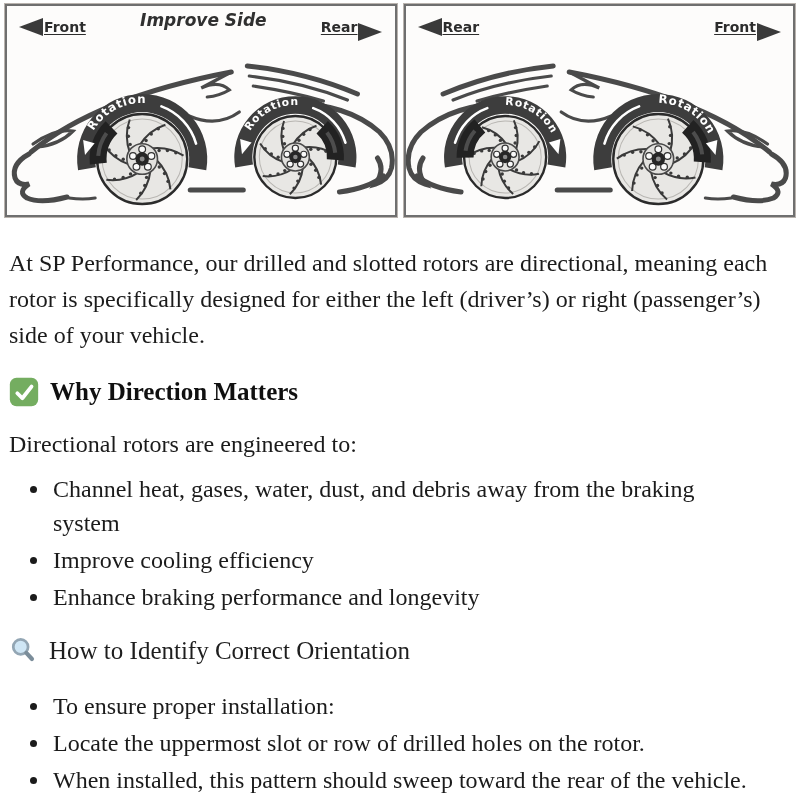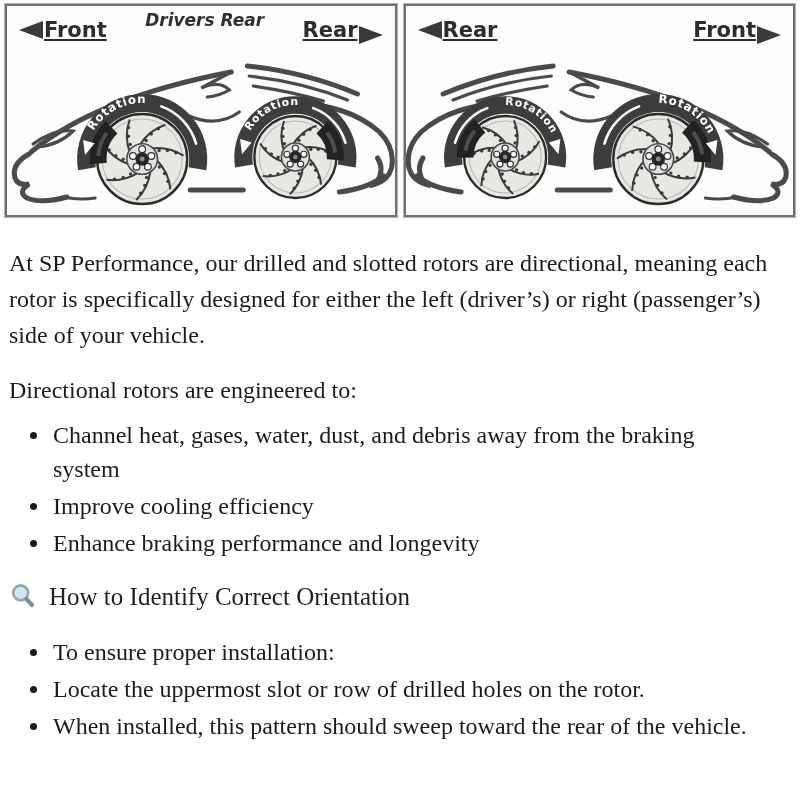--- a/index.html
+++ b/index.html
@@ -7,21 +7,21 @@
   .page { position:relative; width:800px; height:800px; background:#fff; overflow:hidden;
           font-family:"Liberation Serif", serif; color:#1b1b1b; }
 
   
   .diagram { display:flex; gap:7px; padding:4px 5px 0 5px; }
   .panel { position:relative; flex:1; height:213px; border:2px solid #6f6f6f;
            outline:1px solid #b9b3ae; background:#fdfcfb; overflow:hidden; }
   .panel-header { position:absolute; top:5px; left:0; right:0; display:flex;
                   justify-content:space-between; align-items:flex-start; padding:0 12px; z-index:2; }
   .dir { display:flex; align-items:center; margin-top:7px;
-         font-family:"DejaVu Sans", sans-serif; font-weight:bold; font-size:21px; color:#2c2c2c; }
+         font-family:"DejaVu Sans", sans-serif; font-weight:bold; font-size:14px; color:#2c2c2c; }
   .dir-label { text-decoration:underline; text-underline-offset:2px; }
   .tri { width:0; height:0; border-top:9px solid transparent; border-bottom:9px solid transparent; }
   .tri-left  { border-right:24px solid #3a3a3a; margin-right:1px; }
   .tri-right { border-left:24px solid #3a3a3a; margin-left:1px; transform:translateY(5px); }
   .panel-titles { text-align:center; line-height:1.08; }
   .panel-title { font-family:"DejaVu Sans", sans-serif; font-weight:bold; font-size:27px; color:#141414; }
   .panel-subtitle { font-family:"DejaVu Sans", sans-serif; font-weight:bold; font-style:italic;
                     font-size:17px; color:#303030; }
   .car-svg { position:absolute; left:0; top:0; width:100%; height:100%; }
   .sketch { fill:none; stroke:#4a4a4a; stroke-width:5; stroke-linecap:round; }
@@ -46,21 +46,21 @@
 
   <div class="diagram">
 
     <div class="panel">
       <div class="panel-header">
         <span class="dir">
           <span class="tri tri-left"></span>
           <span class="dir-label">Front</span>
         </span>
         <span class="panel-titles">
-          <div class="panel-subtitle">Drivers Rear</div>
+          <div class="panel-subtitle">Improve Side</div>
         </span>
         <span class="dir">
           <span class="dir-label">Rear</span>
           <span class="tri tri-right"></span>
         </span>
       </div>
       <svg class="car-svg" viewBox="0 0 387 209" preserveAspectRatio="none">
         <g>
           <path class="sketch" d="M 24 146 C 70 108 140 82 224 66"></path>
           <path class="sketch" d="M 22 148 Q 4 158 8 172 Q 11 180 22 178 Q 10 186 20 192 Q 34 198 60 191"></path>
@@ -293,20 +293,29 @@
             <polygon points="309.1,149.1 311.0,134.0 299.5,137.3" fill="#ffffff"></polygon>
           </g>
       </svg>
     </div>
   </div>
 
   <div class="article">
 
     <p class="intro">At SP Performance, our drilled and slotted rotors are directional, meaning each rotor is specifically designed for either the left (driver’s) or right (passenger’s) side of your vehicle.</p>
 
+    <div class="sec-heading">
+      <span class="emoji">
+        <svg width="30" height="30" viewBox="0 0 36 36">
+          <rect x="1" y="1" width="34" height="34" rx="8" fill="#74ad60"></rect>
+          <path d="M10 19.5 L16 25.5 L27 11.5" fill="none" stroke="#ffffff" stroke-width="4.6" stroke-linecap="round" stroke-linejoin="round"></path>
+        </svg>
+      </span>
+      <span class="h-bold">Why Direction Matters</span>
+    </div>
 
     <p class="lead">Directional rotors are engineered to:</p>
 
     <ul class="blist">
       <li>Channel heat, gases, water, dust, and debris away from the braking system</li>
       <li>Improve cooling efficiency</li>
       <li>Enhance braking performance and longevity</li>
     </ul>
 
     <div class="sec-heading sec2">

